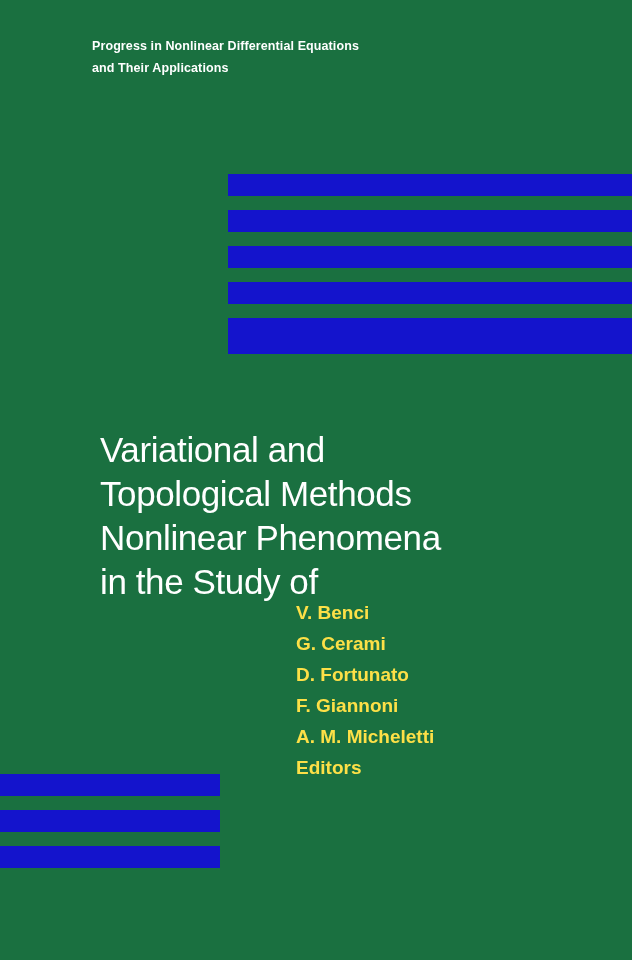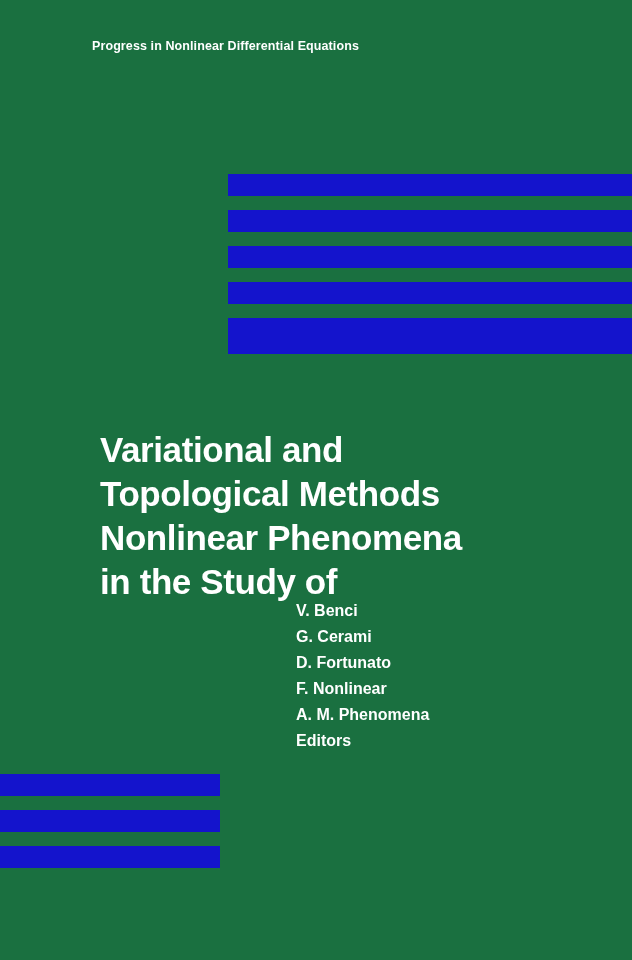--- a/index.html
+++ b/index.html
@@ -48,33 +48,33 @@
   }
 
   
   .title {
     position: absolute;
     left: 100px;
     top: 428px;
     width: 500px;
     color: #ffffff;
     font-size: 35px;
-    font-weight: bold;
+    font-weight: normal;
     line-height: 1.26;
     letter-spacing: -0.4px;
   }
   .title-line { display: block; white-space: nowrap; }
 
   
   .editors {
     position: absolute;
     left: 296px;
     top: 598px;
-    color: #ffffff;
-    font-size: 16px;
+    color: #fde047;
+    font-size: 19px;
     font-weight: bold;
     line-height: 1.63;
   }
   .editor-line { display: block; }
   .editors-label {
     display: block;
   }
 
   
   .bars-bottom {
@@ -103,20 +103,21 @@
     font-family: "Liberation Serif", serif;
   }
 </style>
 </head>
 <body>
 
 <div class="cover">
 
   <div class="series">
     <span class="series-line">Progress in Nonlinear Differential Equations</span>
+    <span class="series-line">and Their Applications</span>
   </div>
 
   <div class="bars-top">
     <div class="bar"></div>
     <div class="bar"></div>
     <div class="bar"></div>
     <div class="bar"></div>
     <div class="bar tall"></div>
   </div>
 
@@ -124,22 +125,22 @@
     <span class="title-line">Variational and</span>
     <span class="title-line">Topological Methods</span>
     <span class="title-line">Nonlinear Phenomena</span>
     <span class="title-line">in the Study of</span>
   </div>
 
   <div class="editors">
     <span class="editor-line">V. Benci</span>
     <span class="editor-line">G. Cerami</span>
     <span class="editor-line">D. Fortunato</span>
-    <span class="editor-line">F. Nonlinear</span>
-    <span class="editor-line">A. M. Phenomena</span>
+    <span class="editor-line">F. Giannoni</span>
+    <span class="editor-line">A. M. Micheletti</span>
     <span class="editors-label">Editors</span>
   </div>
 
   <div class="bars-bottom">
     <div class="bar"></div>
     <div class="bar"></div>
     <div class="bar"></div>
   </div>
 
 

